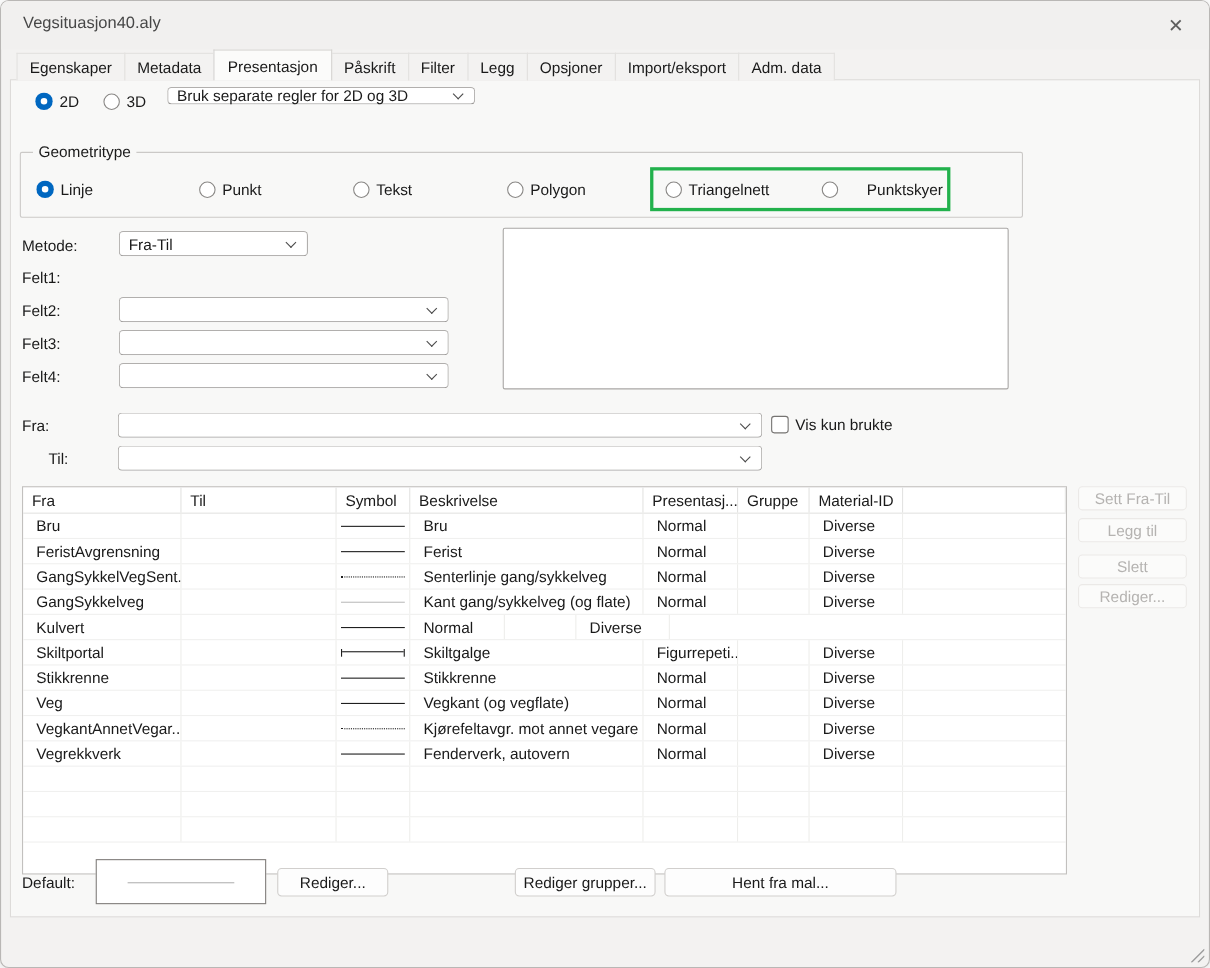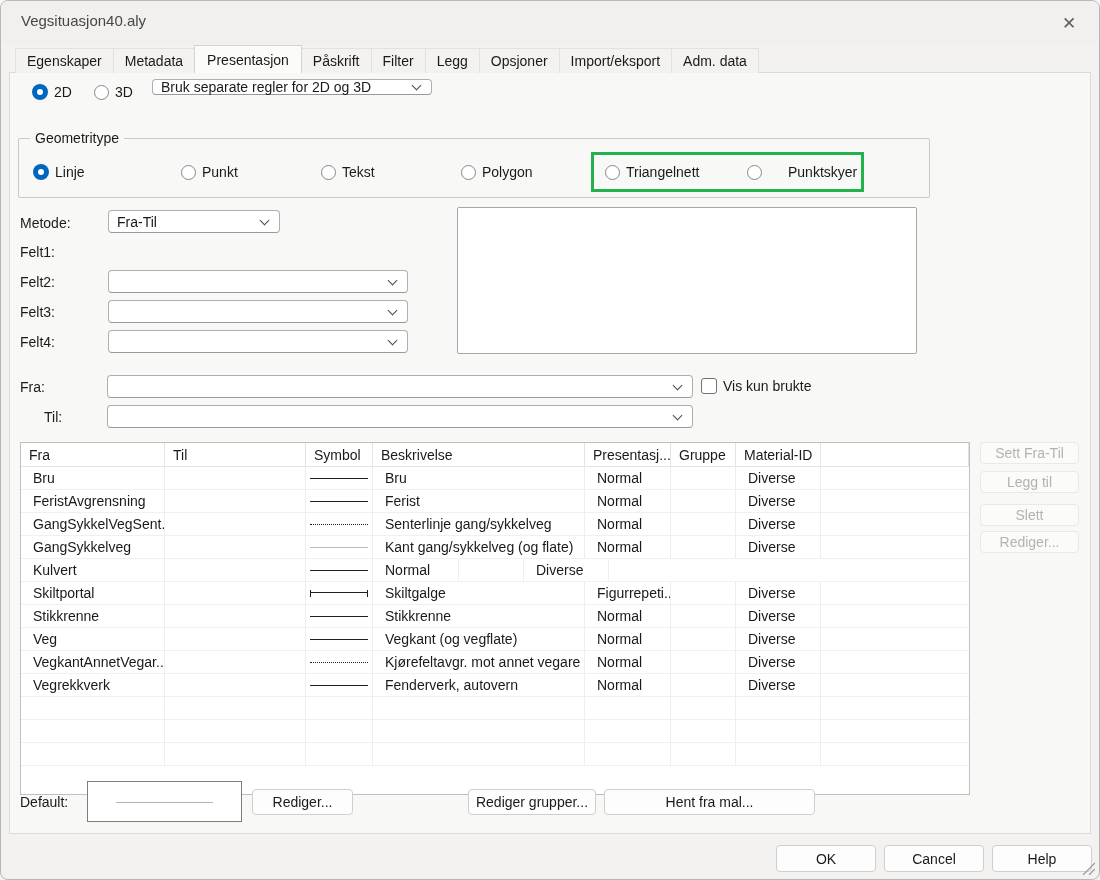--- a/index.html
+++ b/index.html
@@ -357,23 +357,18 @@
 
     <div class="field-label" style="left:10px; top:721px;">Default:</div>
     <div class="default-preview" style="left:77px; top:708px; width:155px; height:41px;">
       <div class="pline"></div>
     </div>
     <div class="btn" style="position:absolute; left:242px; top:716px; width:101px; height:26px;">Rediger...</div>
     <div class="btn" style="position:absolute; left:458px; top:716px; width:128px; height:26px;">Rediger grupper...</div>
     <div class="btn" style="position:absolute; left:594px; top:716px; width:211px; height:26px;">Hent fra mal...</div>
   </div>
 
-  <div class="dlg-btns" id="dlgbtns">
-      <div class="btn">OK</div>
-      <div class="btn">Cancel</div>
-      <div class="btn">Help</div>
-    </div>
 
   <svg class="resize-grip" viewBox="0 0 15 15">
     <line x1="3" y1="15" x2="15" y2="3" stroke="#9a9a9a" stroke-width="1.2"></line>
     <line x1="9" y1="15" x2="15" y2="9" stroke="#9a9a9a" stroke-width="1.2"></line>
   </svg>
 </div>
 
 </body></html>

